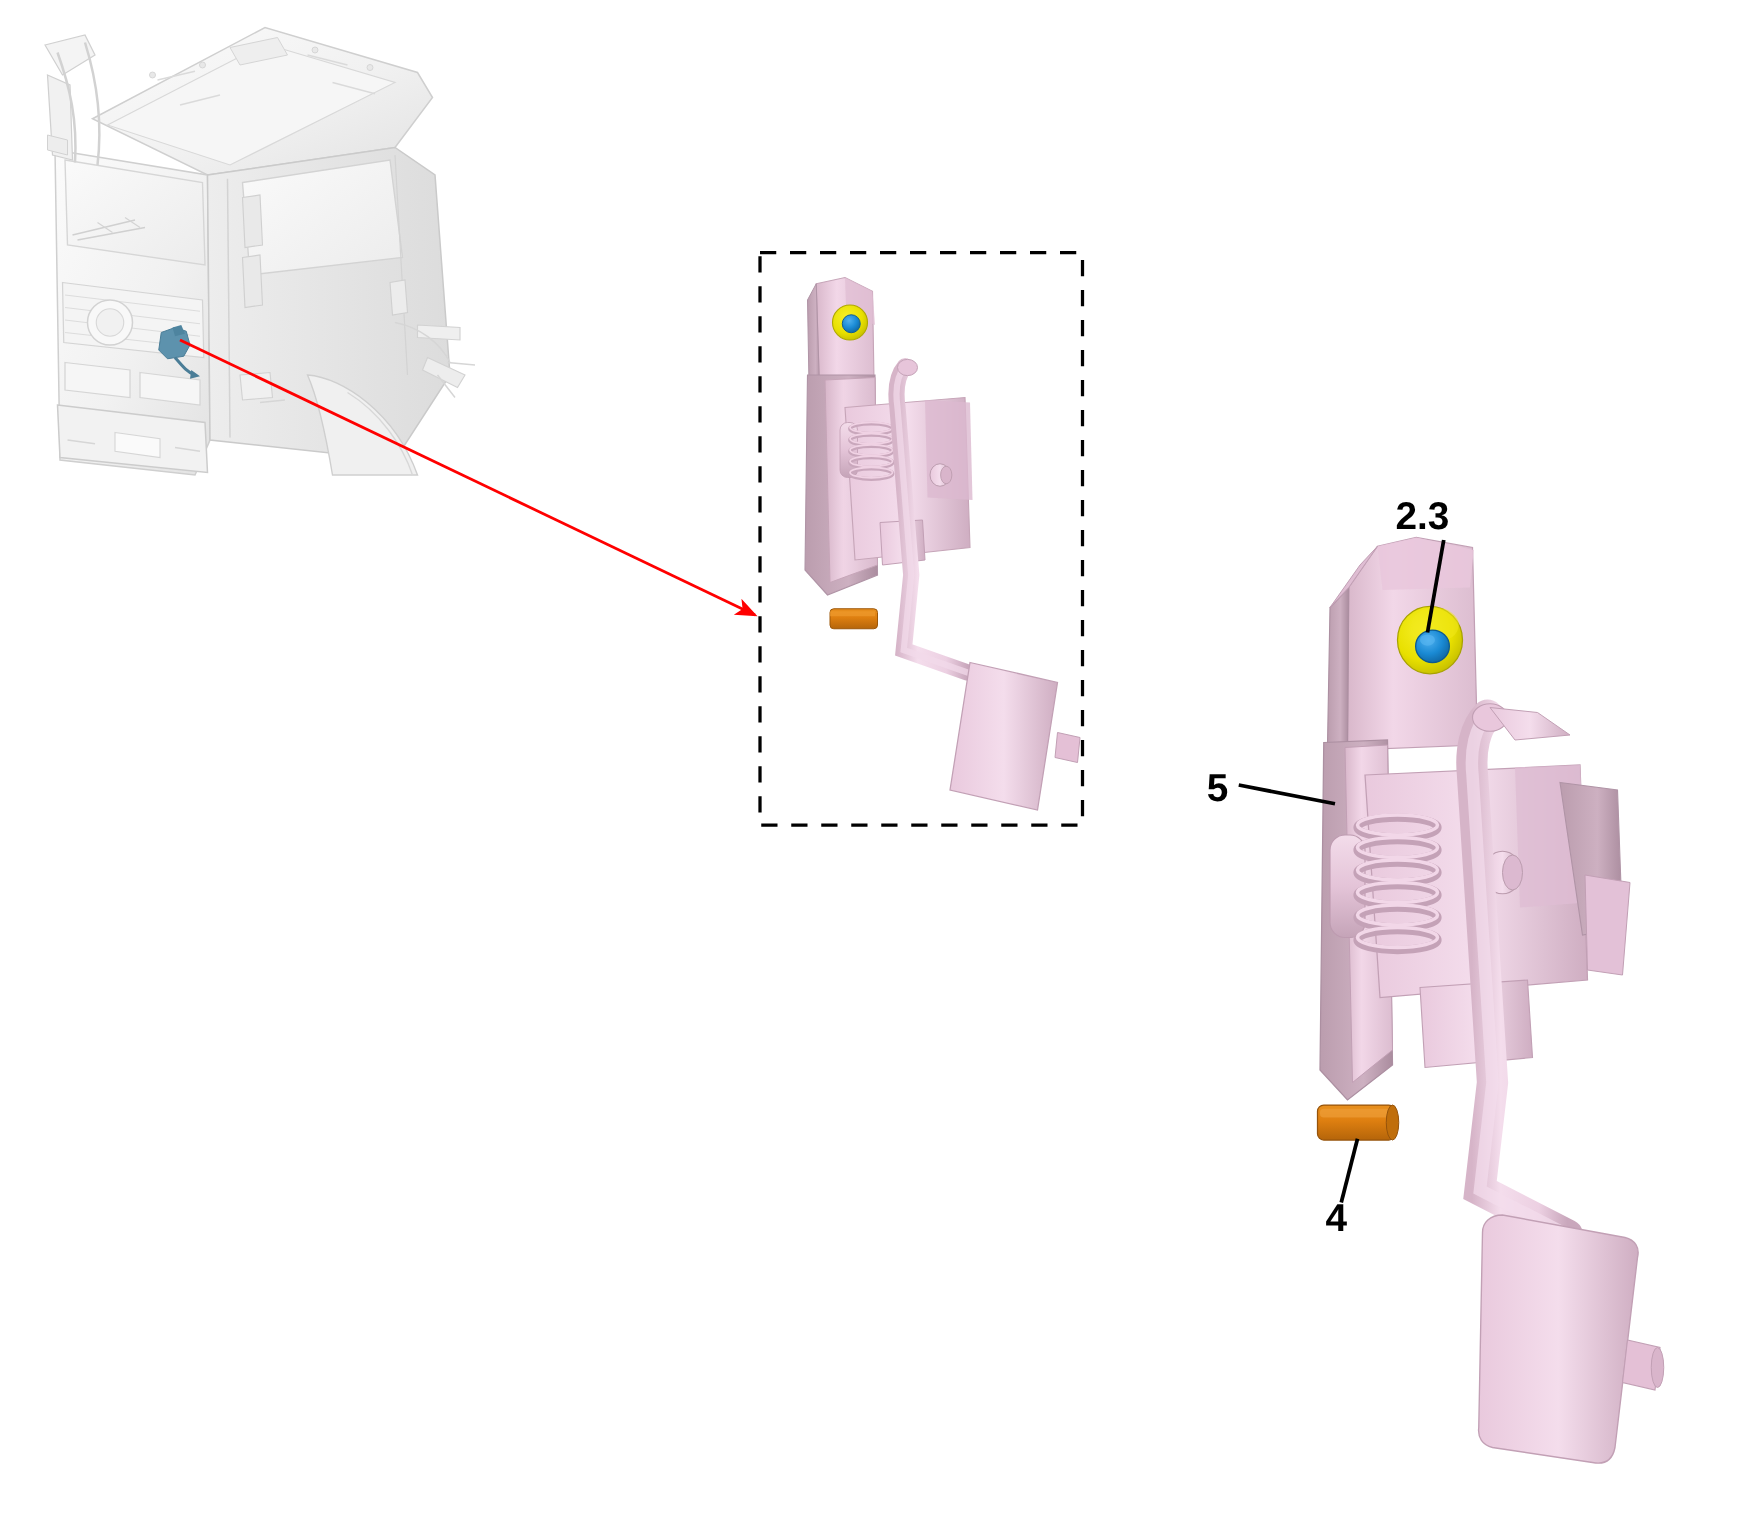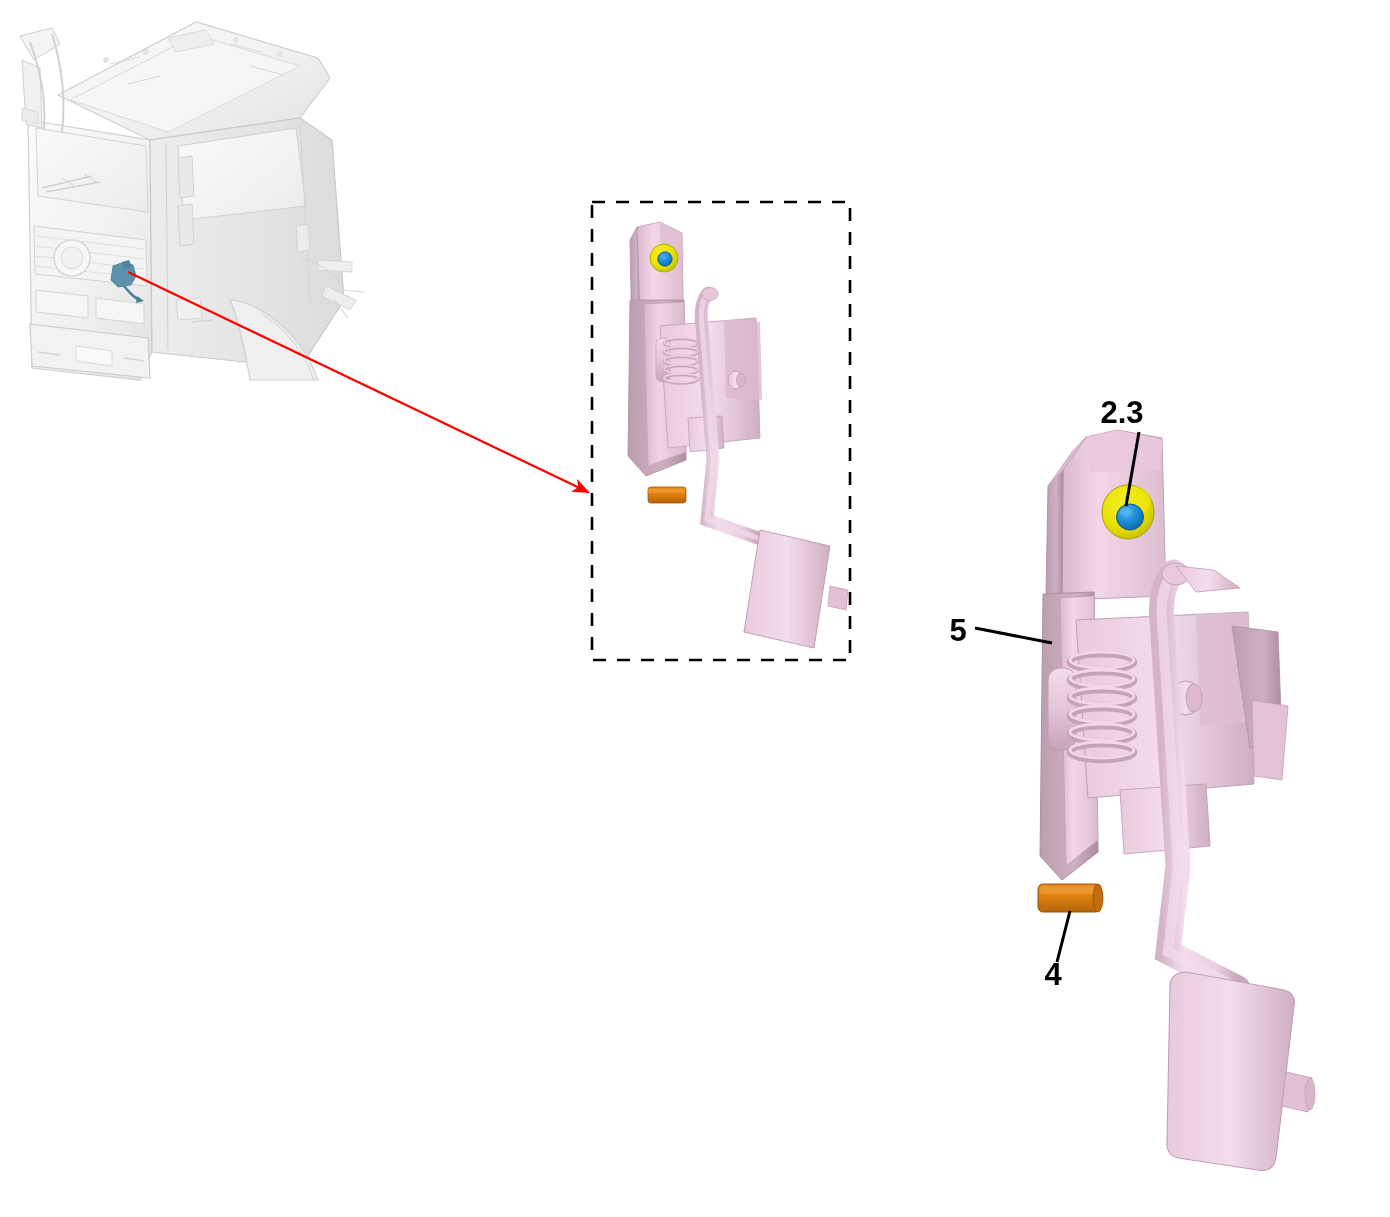--- a/index.html
+++ b/index.html
@@ -10,21 +10,21 @@
   }
   body {
     width: 1390px;
     height: 1217px;
     position: relative;
     overflow: hidden;
     font-family: "Liberation Sans", sans-serif;
   }
   #diagram-root {
     position: absolute;
-    left: 0;
+    left: 16px;
     top: 0;
     width: 1322px;
     height: 1217px;
   }
   svg.canvas {
     position: absolute;
     left: 0;
     top: 0;
     width: 1390px;
     height: 1217px;

